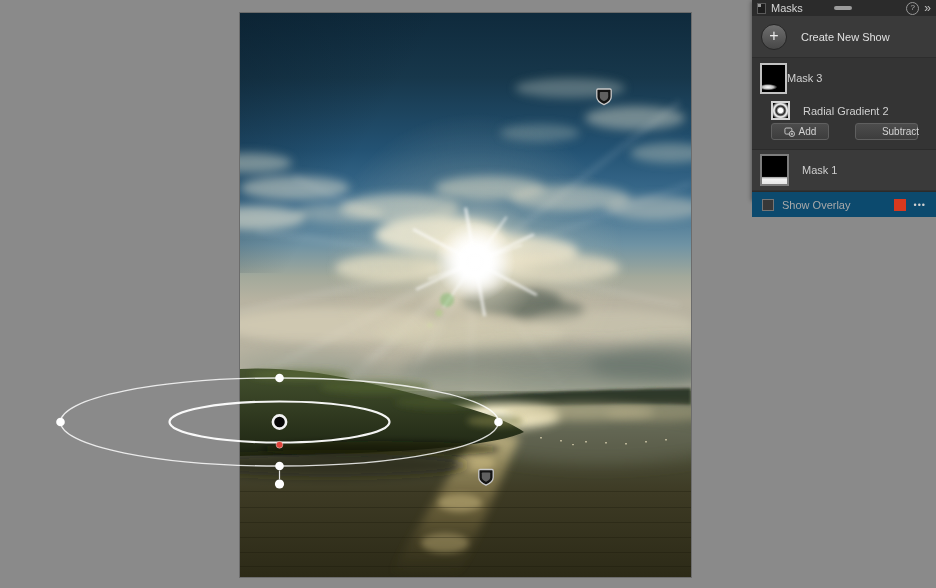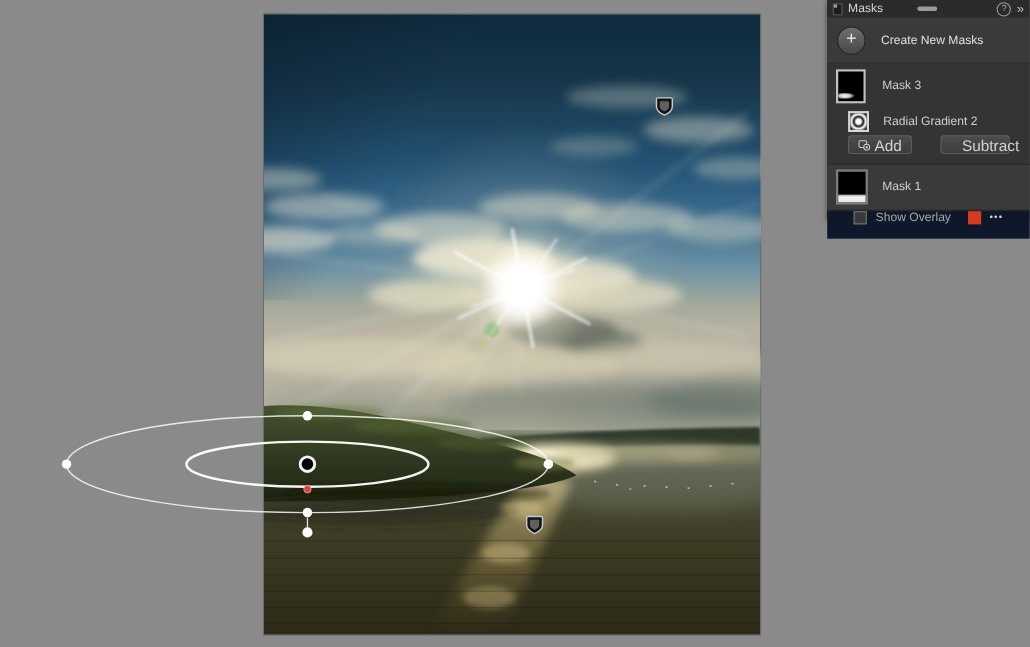--- a/index.html
+++ b/index.html
@@ -16,34 +16,34 @@
   .ph-icon::after{content:"";position:absolute;left:0;top:0;width:3px;height:3px;background:#9a9a9a;}
   .ph-title{color:#d6d6d6;font-size:11px;line-height:16px;}
   .ph-pill{width:18px;height:4px;border-radius:2px;background:#9b9b9b;margin-left:26px;flex:none;}
   .ph-spacer{flex:1;}
   .ph-help{width:11px;height:11px;border:1px solid #989898;border-radius:50%;font-size:8px;line-height:10px;text-align:center;color:#b5b5b5;flex:none;}
   .ph-collapse{color:#c0c0c0;font-size:12px;line-height:14px;letter-spacing:-1px;flex:none;}
   .create-row{height:41px;display:flex;align-items:center;gap:14px;padding-left:9px;border-bottom:1px solid #2d2d2d;background:#3a3a3a;cursor:default;}
   .plus-circle{width:24px;height:24px;border-radius:50%;background:linear-gradient(#6f6f6f,#474747);border:1px solid #262626;color:#ececec;font-size:16px;line-height:22px;text-align:center;flex:none;}
   .create-label{color:#e0e0e0;}
   .mask-group{background:#343434;border-bottom:1px solid #2b2b2b;}
-  .row-m3{height:40px;display:flex;align-items:center;gap:15px;padding-left:8px;}
+  .row-m3{height:40px;display:flex;align-items:center;padding-left:8px;}
   .row-sub{height:25px;display:flex;align-items:center;gap:13px;padding-left:19px;}
   .btn-row{height:26px;display:flex;align-items:flex-start;gap:26px;padding-left:19px;}
   .thumb{box-sizing:border-box;flex:none;}
   .thumb-m3{width:27px;height:31px;border:2px solid #c2c2c2;background-color:#000;background-image:radial-gradient(ellipse 12px 4px at 26% 82%,#ffffff 0%,rgba(255,255,255,.75) 45%,rgba(255,255,255,0) 78%);}
   .thumb-radial{width:19px;height:19px;border:2px solid #d6d6d6;background:radial-gradient(circle at 50% 50%,#ffffff 0 2.2px,#2c2c2c 4.2px 4.6px,#eaeaea 6.2px 6.9px,#000 9.5px);}
   .thumb-m2{width:29px;height:32px;border:2px solid #7d7d7d;background:linear-gradient(#000 0 73%,#b8b8b8 77%,#f2f2f2 83%,#e6e6e6);}
   .thumb-m1{width:29px;height:32px;border:2px solid #7d7d7d;background:linear-gradient(#f4f4f4 0 64%,#cccccc 70%,#151515 79%,#000);}
   .mask-label{color:#cfcfcf;}
   .row-plain{height:40px;display:flex;align-items:center;gap:13px;padding-left:8px;border-bottom:1px solid #323232;background:#3a3a3a;}
-  .btn{box-sizing:border-box;height:17px;display:flex;align-items:center;justify-content:center;gap:4px;background:linear-gradient(#4c4c4c,#3d3d3d);border:1px solid #5f5f5f;border-radius:3px;color:#d2d2d2;font-size:14px;cursor:default;}
+  .btn{box-sizing:border-box;height:17px;display:flex;align-items:center;justify-content:center;gap:4px;background:linear-gradient(#4c4c4c,#3d3d3d);border:1px solid #5f5f5f;border-radius:3px;color:#d2d2d2;font-size:10px;cursor:default;}
   .btn-add{width:58px;}
   .btn-sub{width:63px;gap:28px;}
-  .panel-footer{height:25px;border-top:1px solid #2b2b2b;display:flex;align-items:flex-start;gap:8px;padding:0 24px;background:#0f172a;}
+  .panel-footer{height:25px;border-top:1px solid #2b2b2b;display:flex;align-items:center;gap:8px;padding:0 10px;background:#0c4a6e;}
   .checkbox{width:10px;height:10px;border:1px solid #757575;background:#383838;flex:none;}
   .footer-label{color:#a9a9a9;flex:1;}
   .swatch{width:12px;height:12px;flex:none;background:#d8391f;}
   .dots{color:#d0d0d0;font-size:9px;letter-spacing:1px;flex:none;cursor:default;}
 </style>
 </head>
 <body>
 
 <div id="stage">
 
@@ -255,21 +255,21 @@
       <span class="ph-icon"></span>
       <span class="ph-title">Masks</span>
       <span class="ph-pill"></span>
       <span class="ph-spacer"></span>
       <span class="ph-help">?</span>
       <span class="ph-collapse">»</span>
     </div>
 
     <div class="create-row">
       <span class="plus-circle">+</span>
-      <span class="create-label">Create New Masks</span>
+      <span class="create-label">Create New Show</span>
     </div>
 
     <div class="mask-group">
       <div class="row-m3">
         <span class="thumb thumb-m3"></span>
         <span class="mask-label">Mask 3</span>
       </div>
       <div class="row-sub">
         <span class="thumb thumb-radial"></span>
         <span class="mask-label">Radial Gradient 2</span>

